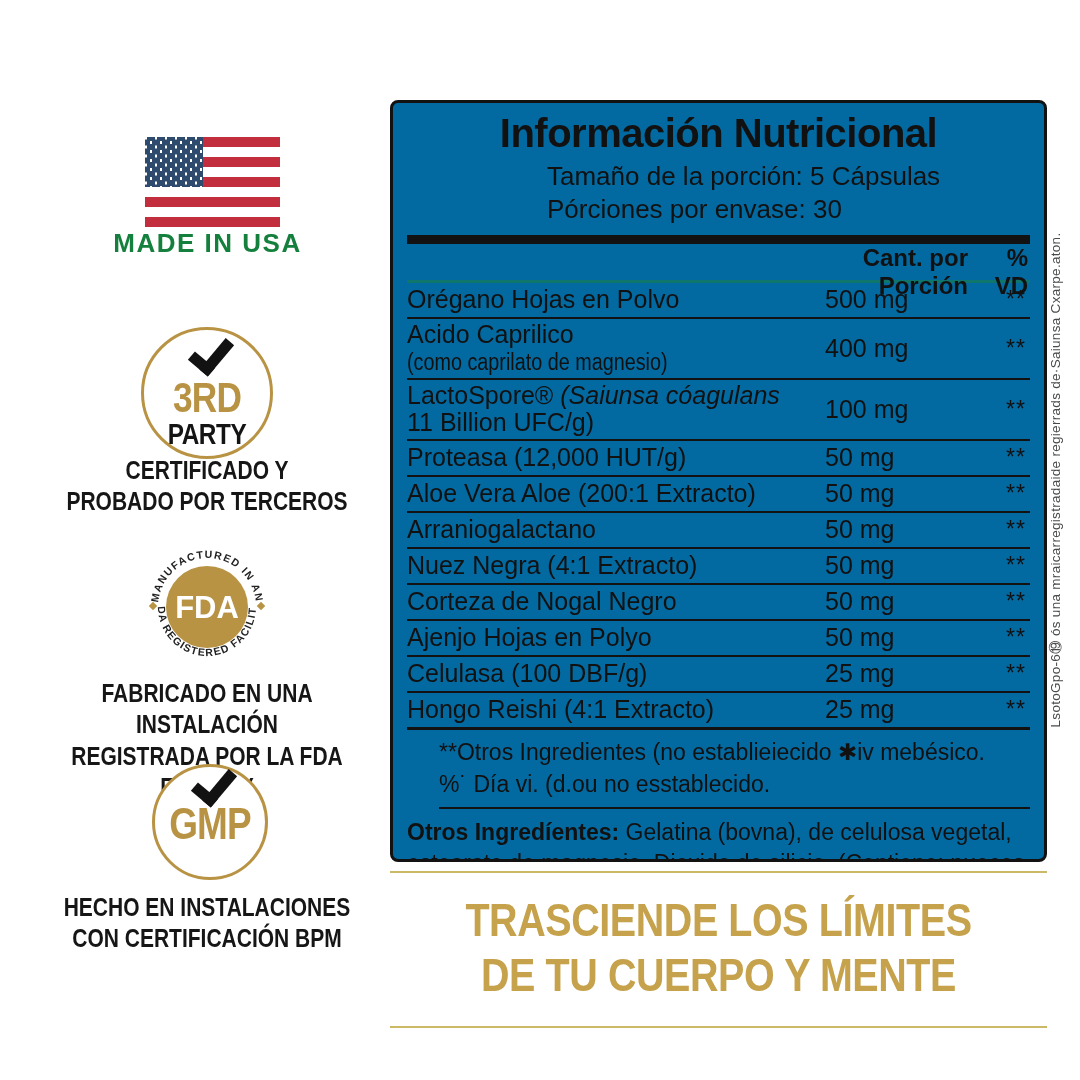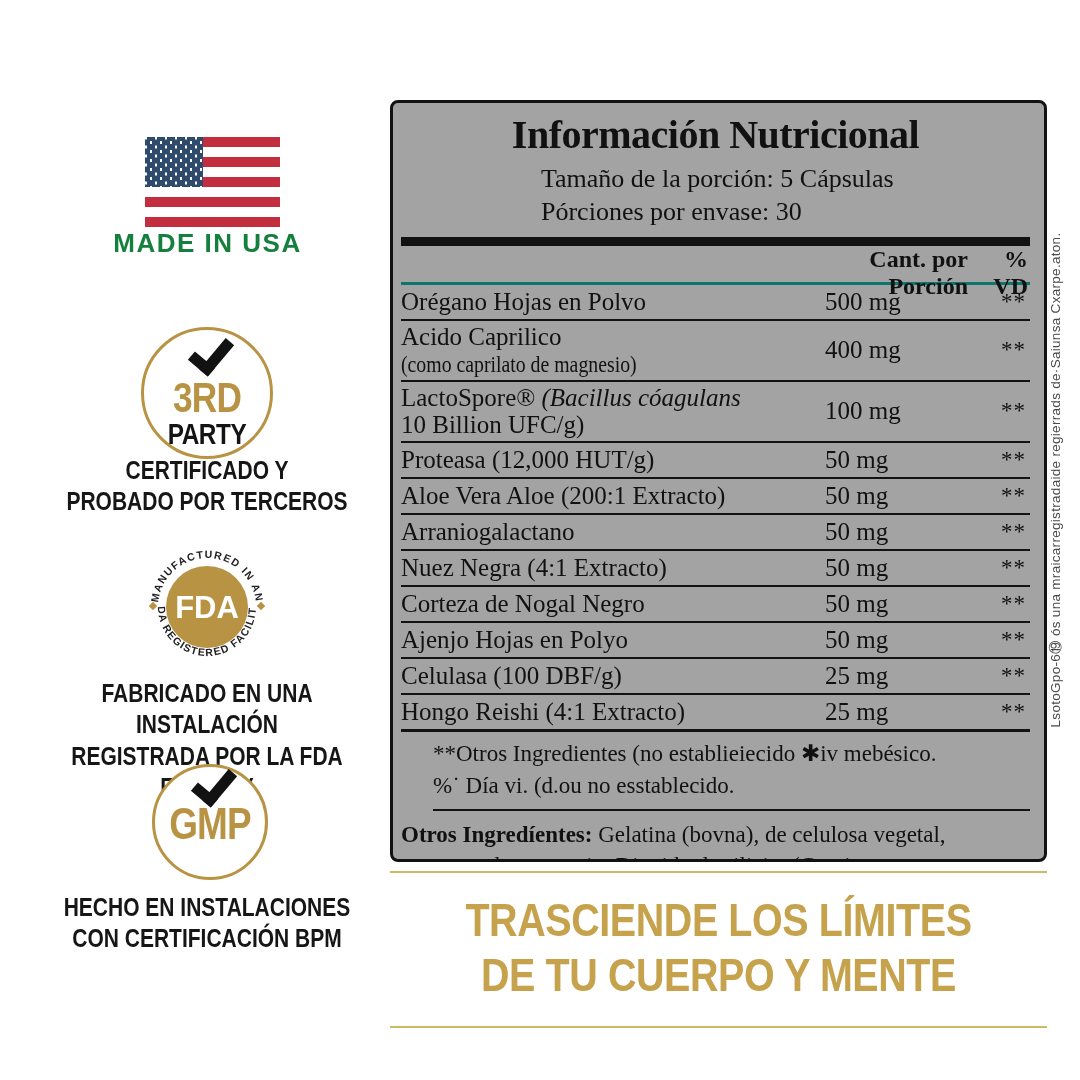--- a/index.html
+++ b/index.html
@@ -29,21 +29,21 @@
   .cap-fda{left:27px;top:678px;}
   .cap-gmp{left:27px;top:892px;}
 
   .badge-fda{left:142px;top:542px;width:130px;height:130px;}
   .badge-gmp{left:152px;top:764px;width:116px;height:116px;}
   .badge-gmp .check{left:46px;top:-4px;}
   .t-gmp{position:absolute;left:0;top:32px;width:100%;text-align:center;font-weight:700;font-size:44px;color:#B99344;letter-spacing:-1px;}
 
   
   .panel{position:absolute;left:390px;top:100px;width:657px;height:762px;border:3px solid #121212;border-radius:8px;
-        box-sizing:border-box;background:#a3a3a3;padding:6px 14px 0 8px;overflow:hidden;font-family:Liberation Serif, serif;}
+        box-sizing:border-box;background:#0369a1;padding:6px 14px 0 14px;overflow:hidden;}
   .p-title{text-align:center;font-weight:700;font-size:40px;letter-spacing:-0.5px;margin-top:2px;}
   .serving{margin-left:140px;margin-top:4px;font-size:26px;line-height:1.28;}
   .thickbar{height:9px;background:#121212;margin-top:8px;}
   .hdr{display:grid;grid-template-columns:1fr 165px 62px;align-items:center;height:36px;border-bottom:3px solid #0f766e;}
   .hdr .h-amt{font-weight:700;font-size:24px;text-align:right;}
   .hdr .h-dv{font-weight:700;font-size:24px;text-align:right;padding-right:2px;}
   .row{display:grid;grid-template-columns:1fr 155px 60px;align-items:center;min-height:34px;border-bottom:2px solid #121212;
         font-size:25px;}
   .row .amt{text-align:left;padding-left:10px;}
   .row .dv{text-align:right;padding-right:4px;font-size:23px;letter-spacing:1px;}
@@ -137,22 +137,22 @@
       <div class="amt">500 mg</div>
       <div class="dv">**</div>
     </div>
     <div class="row">
       <div class="nm"><span>Acido Caprilico </span><span class="note-sm">(como caprilato de magnesio)</span></div>
       <div class="amt">400 mg</div>
       <div class="dv">**</div>
     </div>
     <div class="row row-tall">
       <div class="nm">
-        <span>LactoSpore® </span><span class="ital">(Bacillus cóagulans</span><br>
-        <span>10 Billion UFC/g)</span>
+        <span>LactoSpore® </span><span class="ital">(Saiunsa cóagulans</span><br>
+        <span>11 Billion UFC/g)</span>
       </div>
       <div class="amt">100 mg</div>
       <div class="dv">**</div>
     </div>
     <div class="row">
       <div class="nm">Proteasa (12,000 HUT/g)</div>
       <div class="amt">50 mg</div>
       <div class="dv">**</div>
     </div>
     <div class="row">

